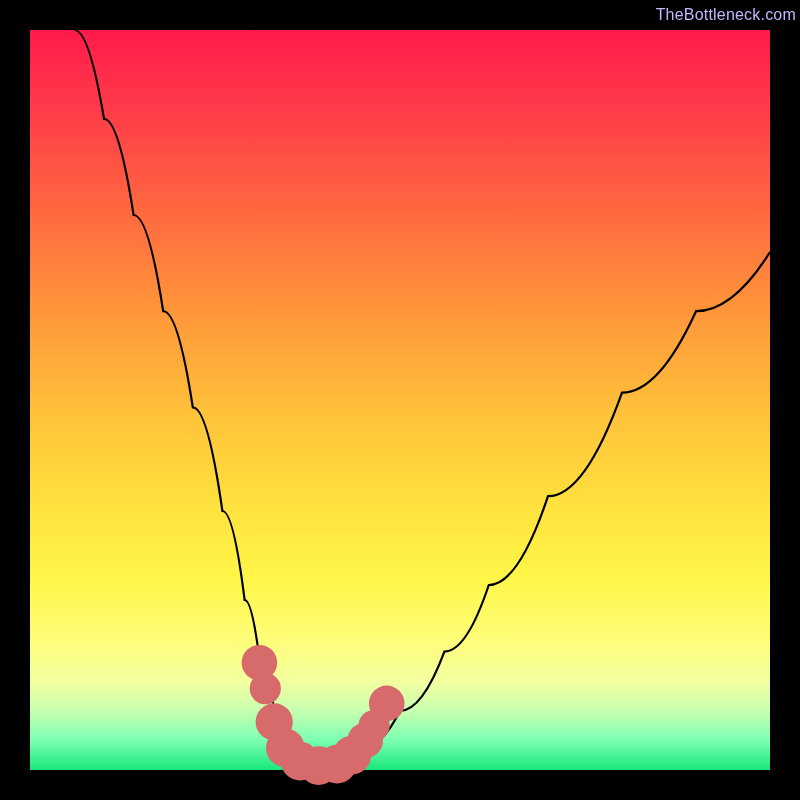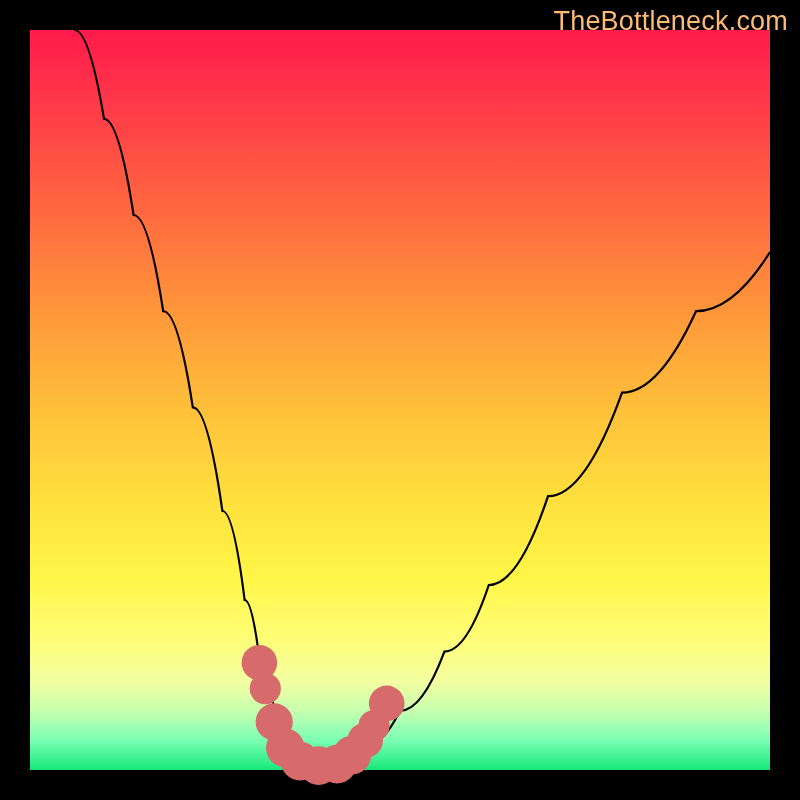--- a/index.html
+++ b/index.html
@@ -36,23 +36,23 @@
       #fffd76 82%,
       #f3ffa0 88%,
       #c7ffb0 92%,
       #7bffb2 96%,
       #17e87a 100%
     );
   }
   .watermark {
     position: absolute;
     top: 6px;
-    right: 12px;
-    color: #fdba74;
-    font-size: 27px;
+    right: 4px;
+    color: #c4b5fd;
+    font-size: 16px;
     font-weight: 500;
     letter-spacing: 0.2px;
     user-select: none;
   }
   svg.curve {
     position: absolute;
     left: 0;
     top: 0;
     width: 740px;
     height: 740px;

